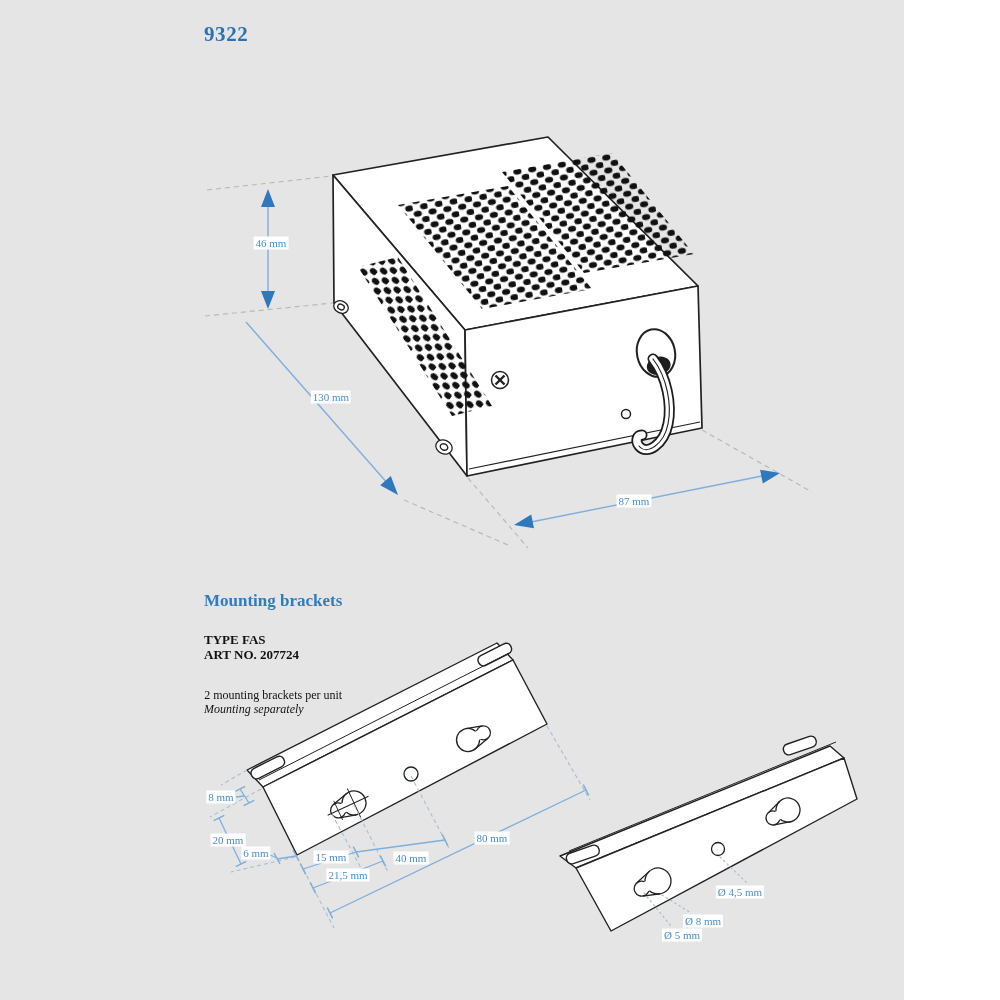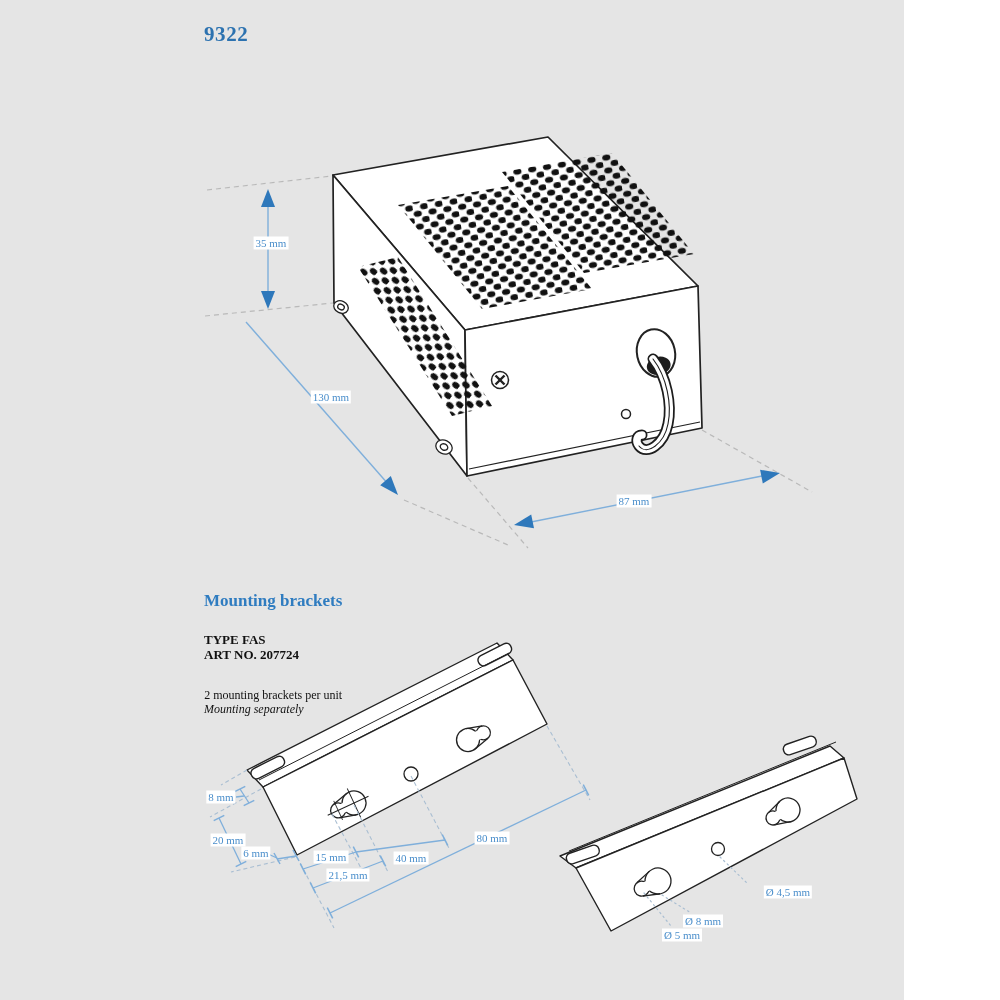--- a/index.html
+++ b/index.html
@@ -200,33 +200,33 @@
       <line x1="3" y1="11.5" x2="18.9" y2="6.8"></line>
     </g>
 
     <g stroke="#a9bed2" stroke-width="1.2" stroke-dasharray="1.5 3.5" stroke-linecap="round" fill="none">
       <line x1="720" y1="857" x2="748" y2="884"></line>
       <line x1="662" y1="895" x2="691" y2="913"></line>
       <line x1="644" y1="893" x2="671" y2="926"></line>
     </g>
   </svg>
 
-  <span class="dim-label" style="left:271px;top:243px;">35 mm</span>
+  <span class="dim-label" style="left:271px;top:243px;">46 mm</span>
   <span class="dim-label" style="left:331px;top:397px;">130 mm</span>
   <span class="dim-label" style="left:634px;top:501px;">87 mm</span>
 
   <span class="dim-label" style="left:221px;top:797px;">8 mm</span>
   <span class="dim-label" style="left:228px;top:840px;">20 mm</span>
   <span class="dim-label" style="left:256px;top:853px;">6 mm</span>
   <span class="dim-label" style="left:331px;top:857px;">15 mm</span>
   <span class="dim-label" style="left:348px;top:875px;">21,5 mm</span>
   <span class="dim-label" style="left:411px;top:858px;">40 mm</span>
   <span class="dim-label" style="left:492px;top:838px;">80 mm</span>
 
-  <span class="dim-label" style="left:788px;top:892px;text-align:center;">Ø 4,5 mm</span>
+  <span class="dim-label" style="left:740px;top:892px;text-align:center;">Ø 4,5 mm</span>
   <span class="dim-label" style="left:703px;top:921px;">Ø 8 mm</span>
   <span class="dim-label" style="left:682px;top:935px;">Ø 5 mm</span>
 
   <div class="brackets-text">
     <div class="brackets-heading">Mounting brackets</div>
     <div class="type-line">TYPE FAS</div>
     <div class="art-line">ART NO. 207724</div>
     <div class="note1">2 mounting brackets per unit</div>
     <div class="note2">Mounting separately</div>
   </div>

